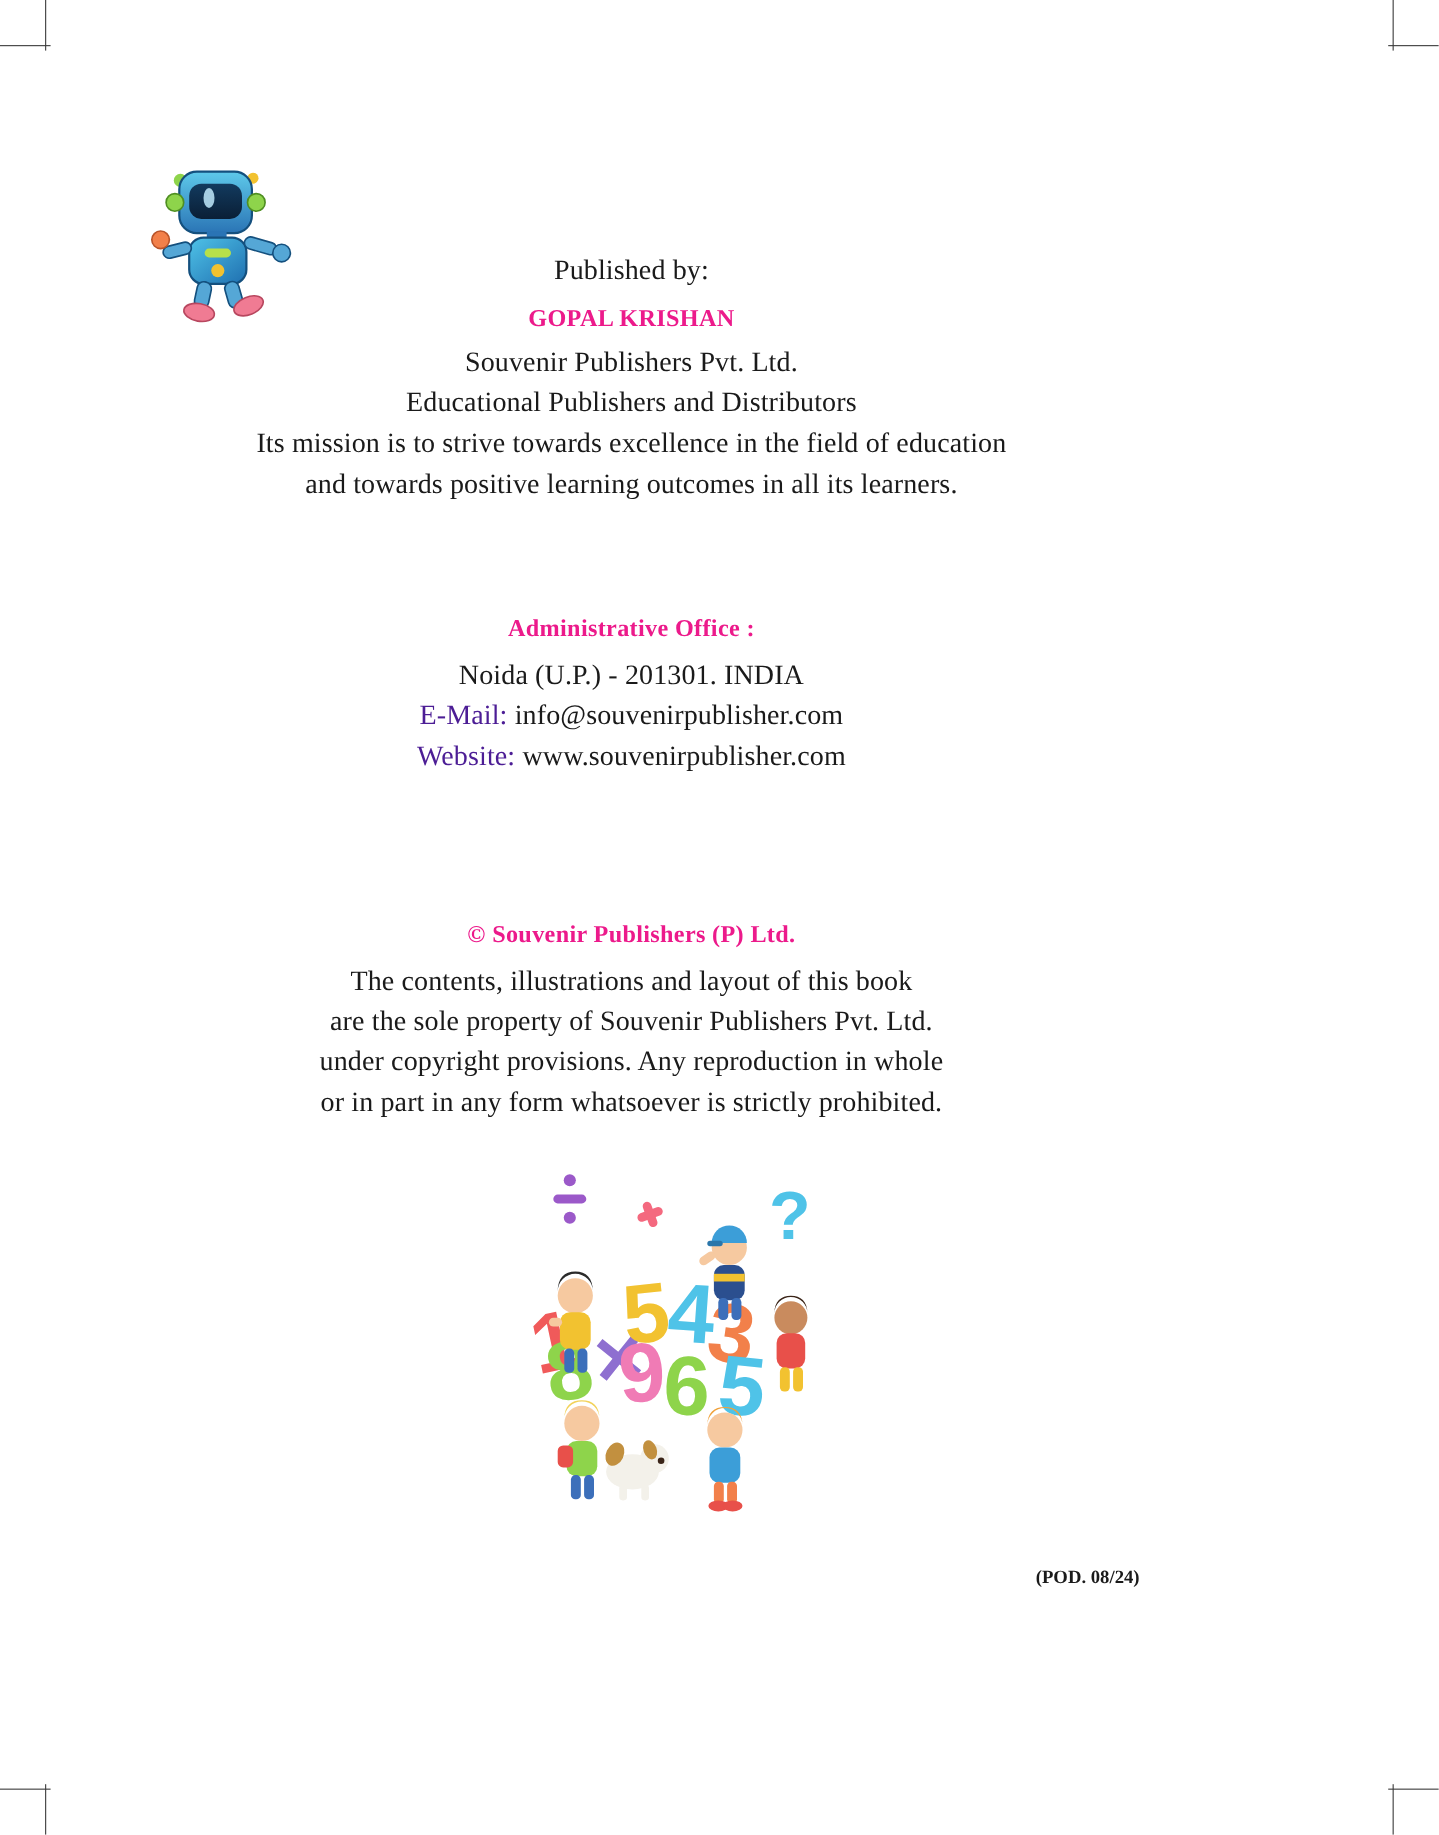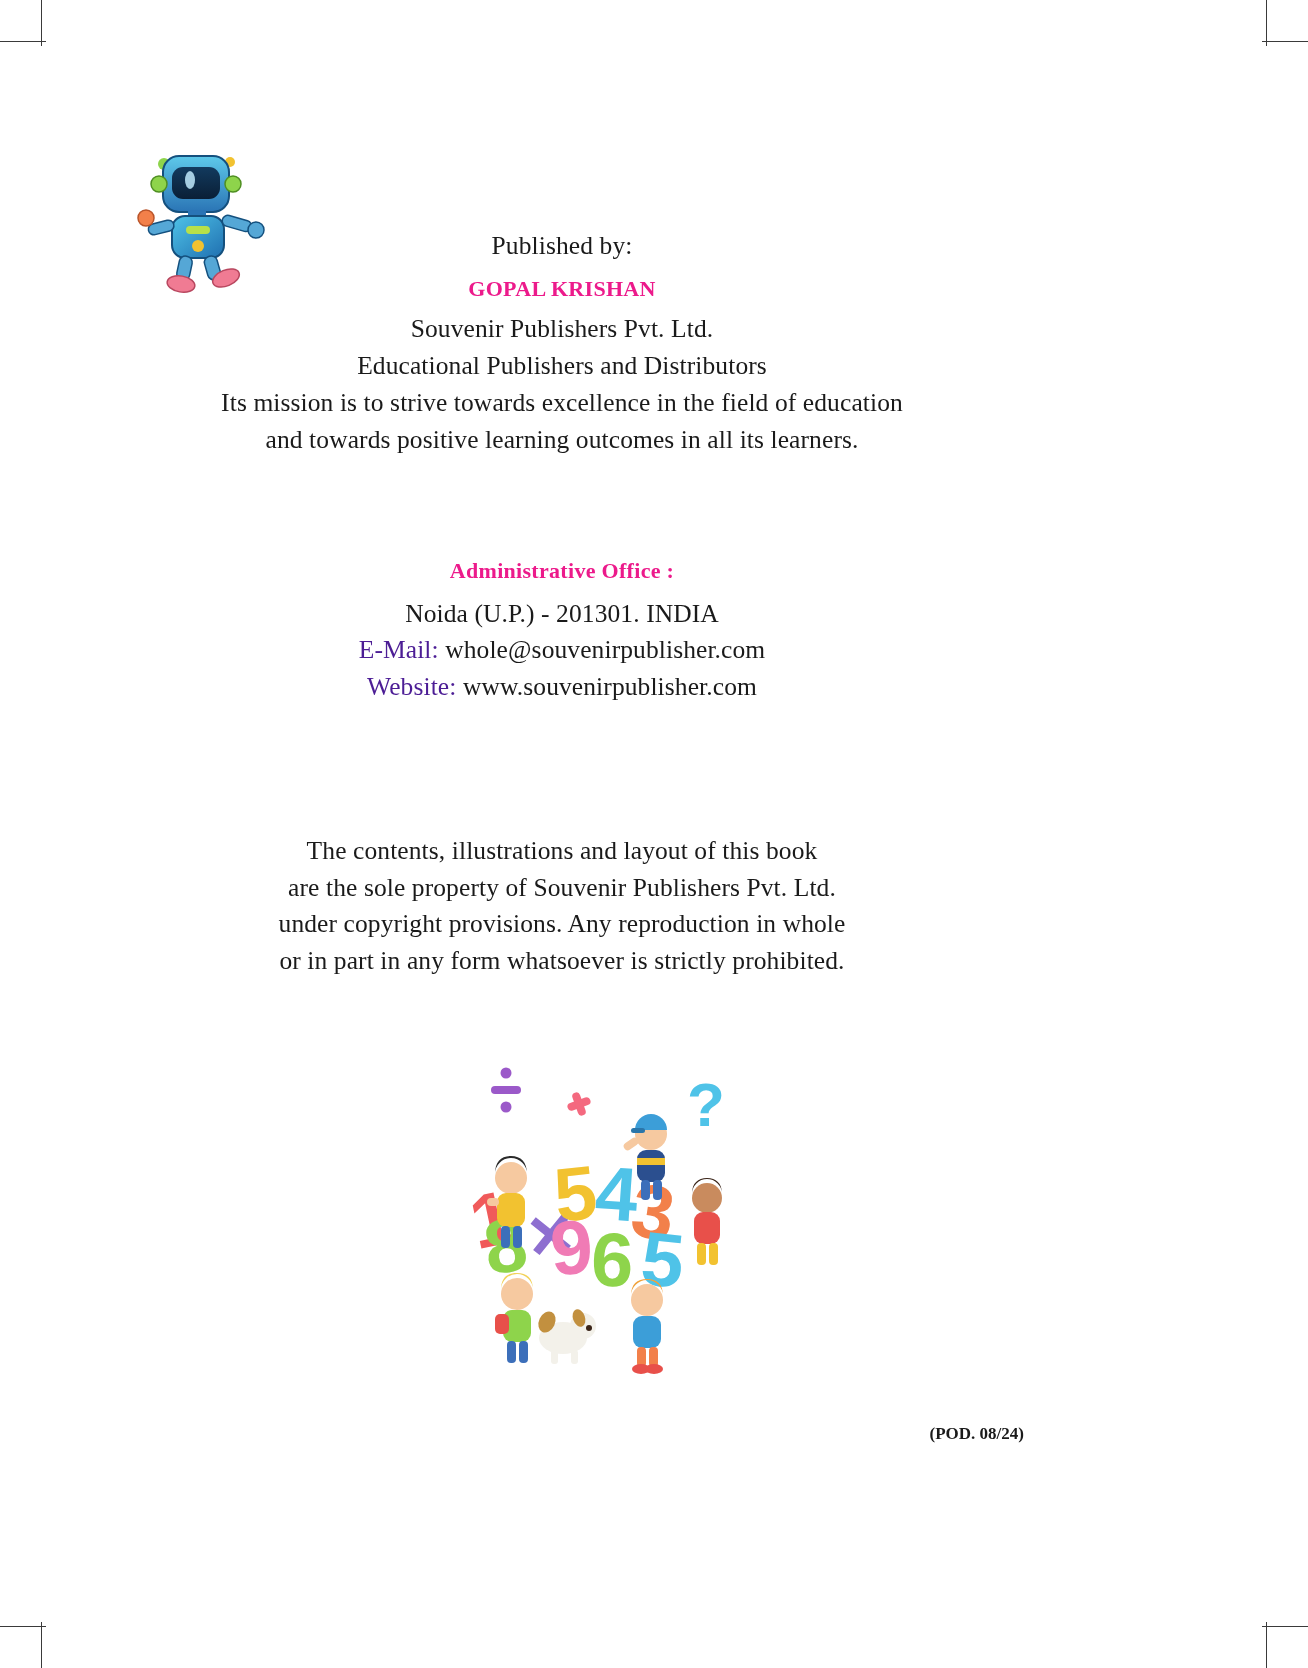--- a/index.html
+++ b/index.html
@@ -42,21 +42,21 @@
     position: absolute;
     left: 130px;
     top: 138px;
     width: 150px;
     height: 160px;
   }
 
   
   .page-body {
     position: absolute;
-    left: 0;
+    left: 12px;
     top: 0;
     width: 1124px;
     height: 1668px;
   }
 
   .block {
     position: absolute;
     width: 100%;
     text-align: center;
   }
@@ -174,29 +174,30 @@
     <div class="line">Educational Publishers and Distributors</div>
     <div class="line">Its mission is to strive towards excellence in the field of education</div>
     <div class="line">and towards positive learning outcomes in all its learners.</div>
   </div>
 
   <div class="block" id="office-block">
     <div class="line pink-bold">Administrative Office :</div>
     <div class="line">Noida (U.P.) - 201301. INDIA</div>
     <div class="line">
       <span class="pink-label">E-Mail:</span>
-      <span>whole@souvenirpublisher.com</span>
+      <span>info@souvenirpublisher.com</span>
     </div>
     <div class="line">
       <span class="pink-label">Website:</span>
       <span>www.souvenirpublisher.com</span>
     </div>
   </div>
 
   <div class="block" id="copyright-block">
+    <div class="line pink-bold">© Souvenir Publishers (P) Ltd.</div>
     <div class="line">The contents, illustrations and layout of this book</div>
     <div class="line">are the sole property of Souvenir Publishers Pvt. Ltd.</div>
     <div class="line">under copyright provisions. Any reproduction in whole</div>
     <div class="line">or in part in any form whatsoever is strictly prohibited.</div>
   </div>
 
   <div class="illustration">
     <svg width="300" height="320" viewBox="0 0 300 320" xmlns="http://www.w3.org/2000/svg">
 
       <g>

